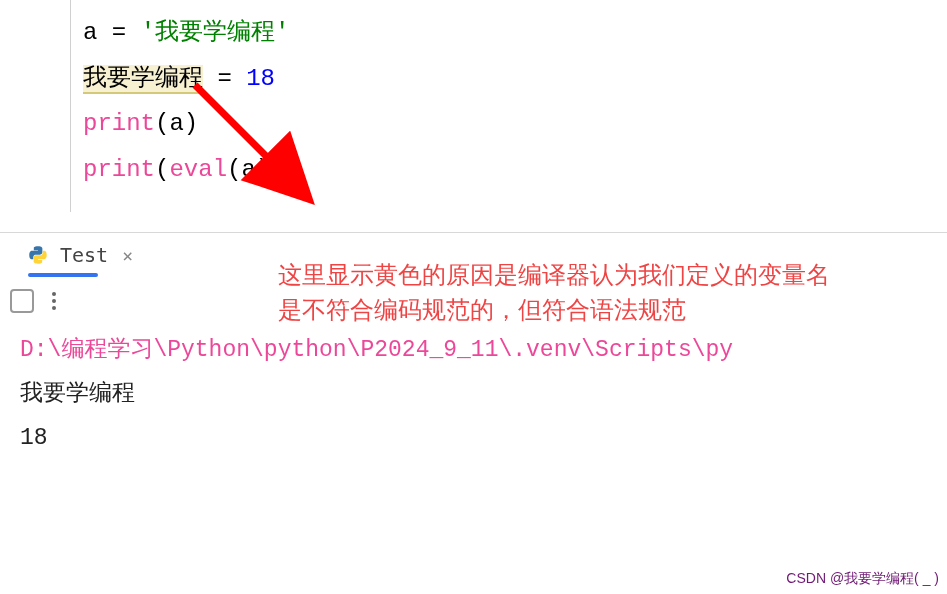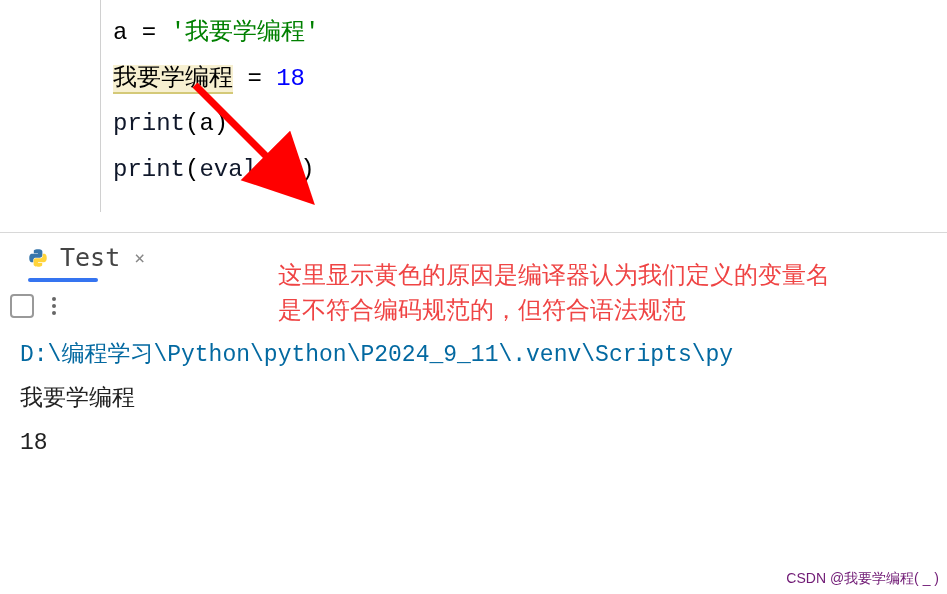--- a/index.html
+++ b/index.html
@@ -8,35 +8,35 @@
       background: #fff;
       width: 947px;
       height: 594px;
       overflow: hidden;
       position: relative;
     }
     .code-area {
       padding: 10px 0 20px 0;
       font-size: 24px;
       border-left: 1px solid #d0d0d0;
-      margin-left: 100px;
+      margin-left: 70px;
       padding-left: 12px;
     }
     .code-line {
       font-family: Consolas, "Courier New", monospace;
       line-height: 1.9;
       white-space: pre;
     }
     .hl-yellow {
       background: #f7f0d1;
       border-bottom: 2px solid #d4c978;
     }
     .str { color: #008000; }
     .num { color: #0000ff; }
-    .func { color: #0f172a; }
+    .func { color: #ec4899; }
     .op { color: #000; }
     .var { color: #000; }
     .paren { color: #000; }
     
     .divider {
       border-top: 1px solid #d8d8d8;
       margin-top: 20px;
     }
     
     .tab-bar {
@@ -45,21 +45,21 @@
       align-items: center;
       gap: 8px;
     }
     .python-icon {
       width: 20px;
       height: 20px;
       display: inline-block;
       position: relative;
     }
     .tab-label {
-      font-size: 25px;
+      font-size: 20px;
       color: #444;
       margin-left: 4px;
       text-align: center;
     }
     .tab-close {
       color: #888;
       font-size: 18px;
       margin-left: 6px;
       cursor: pointer;
     }
@@ -95,21 +95,21 @@
       background: #666;
       border-radius: 50%;
     }
     
     .console {
       padding: 8px 20px;
       font-family: Consolas, "Courier New", monospace;
       font-size: 23px;
       line-height: 1.9;
     }
-    .path-line { color: #0369a1; white-space: nowrap; overflow: hidden; }
+    .path-line { color: #ec4899; white-space: nowrap; overflow: hidden; }
     .out-line { color: #222; }
     
     .annotation {
       position: absolute;
       left: 278px;
       top: 258px;
       color: #ef4444;
       font-size: 24px;
       line-height: 1.45;
       font-family: "Microsoft YaHei", sans-serif;

